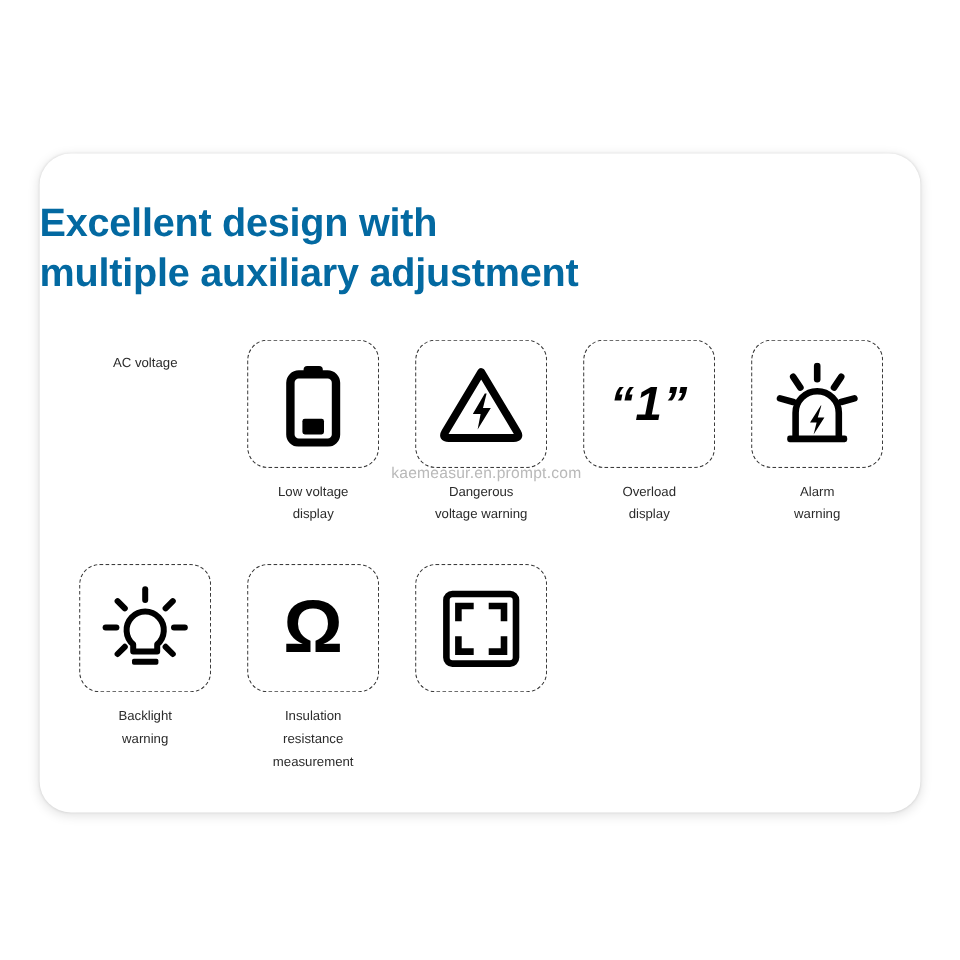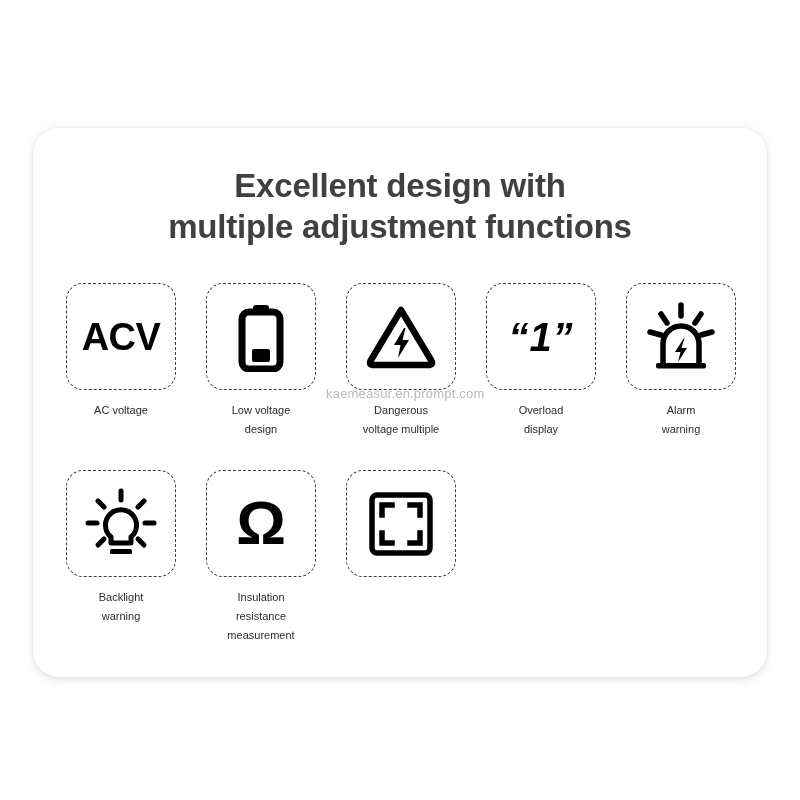--- a/index.html
+++ b/index.html
@@ -18,22 +18,21 @@
     position: absolute;
     left: 33px; top: 128px;
     width: 734px; height: 549px;
     background: #ffffff;
     border-radius: 26px;
     box-shadow: 0 2px 10px rgba(0,0,0,0.13), 0 0 2px rgba(0,0,0,0.08);
   }
   .title {
     position: absolute;
     left: 0; right: 0; top: 37px;
-    text-align: center;
-    color: #404040;
+    color: #0369a1;
     font-weight: bold;
     font-size: 33px;
     line-height: 41px;
     letter-spacing: -0.2px;
   }
   .grid {
     position: absolute;
     left: 18px; top: 155px;
     width: 698px;
     display: grid;
@@ -85,53 +84,50 @@
   svg { display: block; }
 </style>
 </head>
 <body>
 
 <div id="stage">
   <div class="card">
 
     <div class="title">
       <div>Excellent design with</div>
-      <div>multiple adjustment functions</div>
+      <div>multiple auxiliary adjustment</div>
     </div>
 
     <div class="grid row1">
 
       <div class="cell">
-        <div class="iconbox">
-          <span class="txticon txt-acv">ACV</span>
-        </div>
         <div class="label">AC voltage</div>
       </div>
 
       <div class="cell">
         <div class="iconbox">
           <svg width="60" height="70" viewBox="0 0 60 70">
             <rect x="22" y="3" width="16" height="8" rx="3" fill="#000"></rect>
             <rect x="11" y="10" width="38" height="57" rx="7" fill="none" stroke="#000" stroke-width="7"></rect>
             <rect x="21" y="47" width="18" height="13" rx="2" fill="#000"></rect>
           </svg>
         </div>
         <div class="label">Low voltage
-design</div>
+display</div>
       </div>
 
       <div class="cell">
         <div class="iconbox">
           <svg width="72" height="66" viewBox="0 0 72 66">
             <path d="M36 6 L66 56 Q69 61 63 61 L9 61 Q3 61 6 56 Z" fill="none" stroke="#000" stroke-width="6.5" stroke-linejoin="round"></path>
             <path d="M39 24 L29 41 L35.5 41 L33 54 L44 36 L37.5 36 L40.5 24 Z" fill="#000"></path>
           </svg>
         </div>
         <div class="label">Dangerous
-voltage multiple</div>
+voltage warning</div>
       </div>
 
       <div class="cell">
         <div class="iconbox">
           <span class="txticon txt-one">“1”</span>
         </div>
         <div class="label">Overload
 display</div>
       </div>
 

